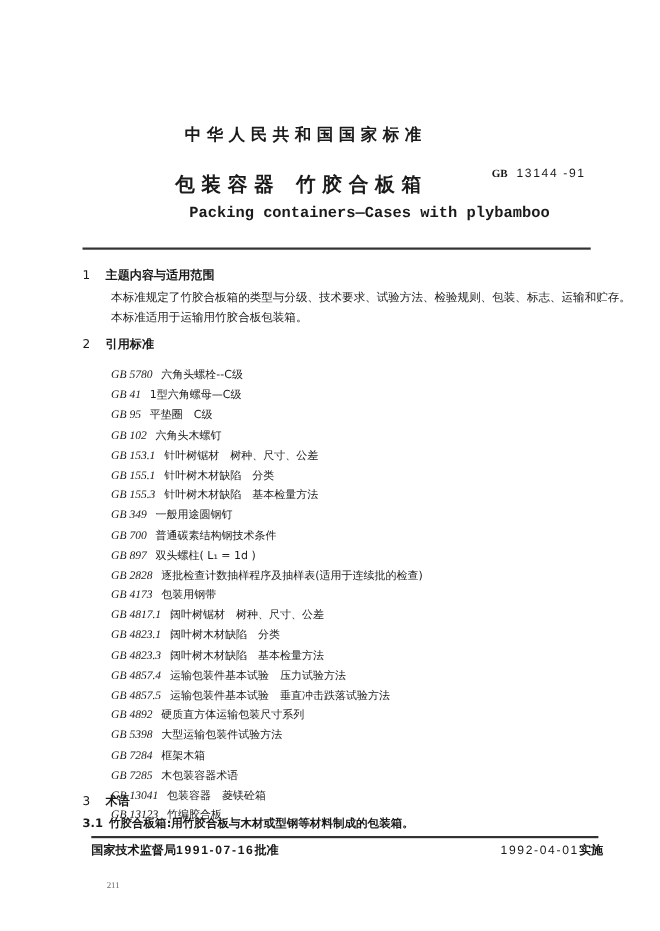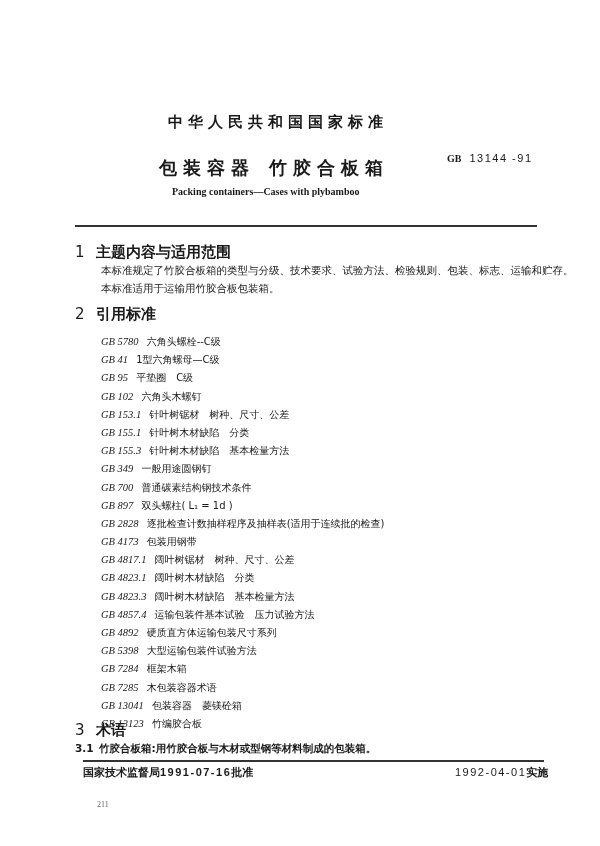--- a/index.html
+++ b/index.html
@@ -4,25 +4,25 @@
 <style>
   html, body { margin: 0; padding: 0; background: #ffffff; }
   body { width: 600px; height: 846px; position: relative; overflow: hidden;
          font-family: "DejaVu Sans", sans-serif; color: #1a1a1a; }
   .abs { position: absolute; white-space: nowrap; }
   .national { left: 168px; top: 113px; font-size: 15px; font-weight: bold; letter-spacing: 5px; }
   .title-cn { left: 159px; top: 156px; font-size: 18px; font-weight: bold; letter-spacing: 6px; text-align: center; }
   .title-cn .gap { display: inline-block; width: 14px; }
   .std-no { left: 447px; top: 152px; font-size: 11px; font-family: "Liberation Sans", sans-serif; letter-spacing: 1.5px; }
   .std-no b { font-family: "Liberation Serif", serif; font-size: 10px; letter-spacing: 0; margin-right: 8px; }
-  .title-en { left: 172px; top: 186px; font-size: 10px; font-weight: bold; font-family: Liberation Serif, serif; }
+  .title-en { left: 172px; top: 186px; font-size: 14px; font-weight: bold; font-family: Liberation Mono, monospace; }
   .rule { position: absolute; height: 1px; background: #333; }
   .rule-top { left: 75px; top: 225px; width: 462px; height: 1.5px; }
   .rule-bottom { left: 83px; top: 760px; width: 461px; height: 1.5px; }
-  .heading { font-size: 15px; font-weight: bold; }
+  .heading { font-size: 11px; font-weight: bold; }
   .heading .num { font-weight: normal; display: inline-block; width: 21px; }
   .para { font-size: 10.5px; }
   .list { position: absolute; left: 101px; top: 333px; margin: 0; padding: 0; list-style: none; }
   .list li { height: 18.2px; line-height: 18.2px; font-size: 10px; white-space: nowrap; }
   .list .code { font-family: "Liberation Serif", serif; font-size: 10.5px; display: inline-block; margin-right: 8px; font-style: italic; }
   .list .desc { font-size: 10px; }
   .footer-left { left: 83px; top: 765px; font-size: 11px; font-weight: bold; }
   .footer-left .dt { font-family: "Liberation Sans", sans-serif; font-weight: bold; letter-spacing: 1.5px; }
   .footer-right { left: 455px; top: 765px; font-size: 11px; font-weight: bold; }
   .footer-right .dt { font-family: "Liberation Sans", sans-serif; font-weight: normal; letter-spacing: 1.5px; }
@@ -65,20 +65,21 @@
   <li><span class="code">GB 155.3</span><span class="desc">针叶树木材缺陷　基本检量方法</span></li>
   <li><span class="code">GB 349</span><span class="desc">一般用途圆钢钉</span></li>
   <li><span class="code">GB 700</span><span class="desc">普通碳素结构钢技术条件</span></li>
   <li><span class="code">GB 897</span><span class="desc">双头螺柱( L₁ = 1d )</span></li>
   <li><span class="code">GB 2828</span><span class="desc">逐批检查计数抽样程序及抽样表(适用于连续批的检查)</span></li>
   <li><span class="code">GB 4173</span><span class="desc">包装用钢带</span></li>
   <li><span class="code">GB 4817.1</span><span class="desc">阔叶树锯材　树种、尺寸、公差</span></li>
   <li><span class="code">GB 4823.1</span><span class="desc">阔叶树木材缺陷　分类</span></li>
   <li><span class="code">GB 4823.3</span><span class="desc">阔叶树木材缺陷　基本检量方法</span></li>
   <li><span class="code">GB 4857.4</span><span class="desc">运输包装件基本试验　压力试验方法</span></li>
+  <li><span class="code">GB 4857.5</span><span class="desc">运输包装件基本试验　垂直冲击跌落试验方法</span></li>
   <li><span class="code">GB 4892</span><span class="desc">硬质直方体运输包装尺寸系列</span></li>
   <li><span class="code">GB 5398</span><span class="desc">大型运输包装件试验方法</span></li>
   <li><span class="code">GB 7284</span><span class="desc">框架木箱</span></li>
   <li><span class="code">GB 7285</span><span class="desc">木包装容器术语</span></li>
   <li><span class="code">GB 13041</span><span class="desc">包装容器　菱镁砼箱</span></li>
   <li><span class="code">GB 13123</span><span class="desc">竹编胶合板</span></li>
 </ul>
 
 <div class="abs heading" style="left:75px; top:721px;">
   <span class="num">3</span><span>术语</span>

